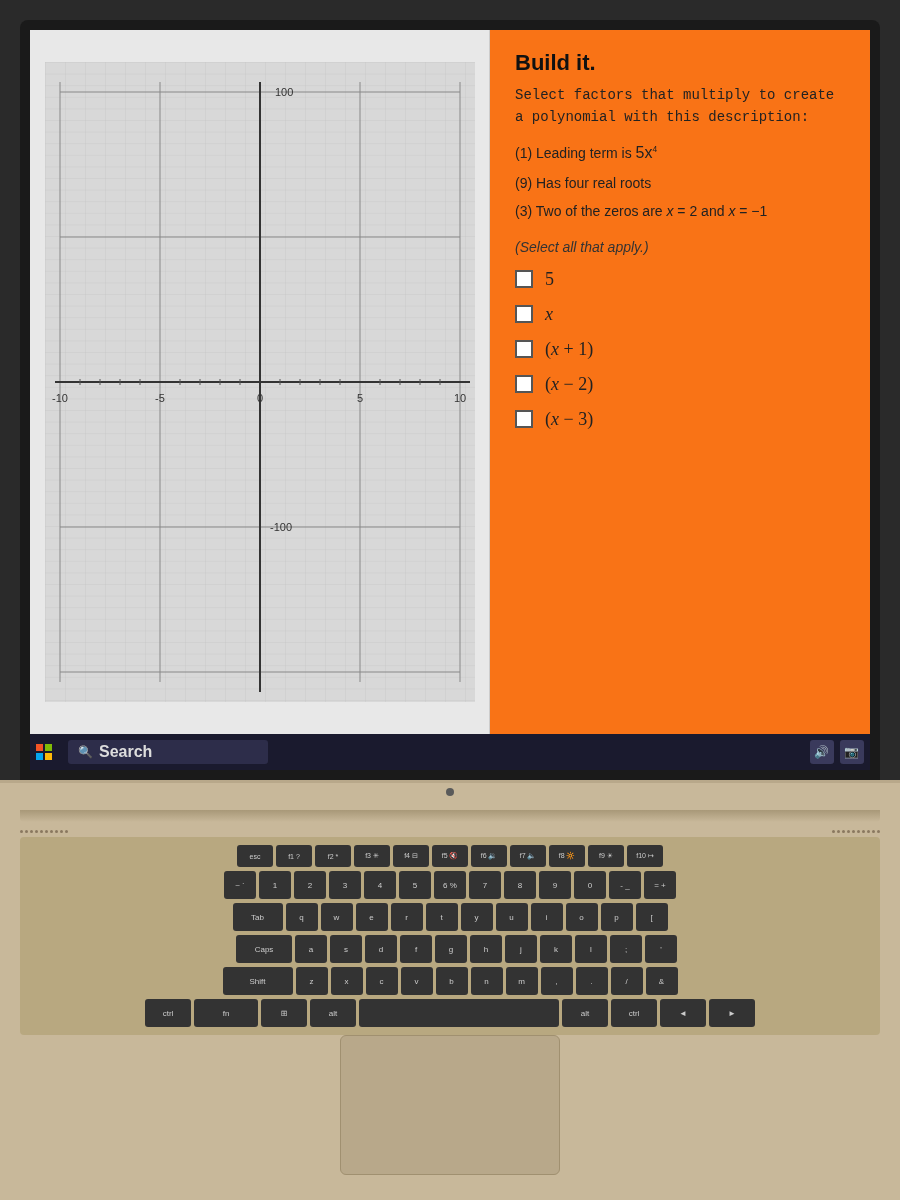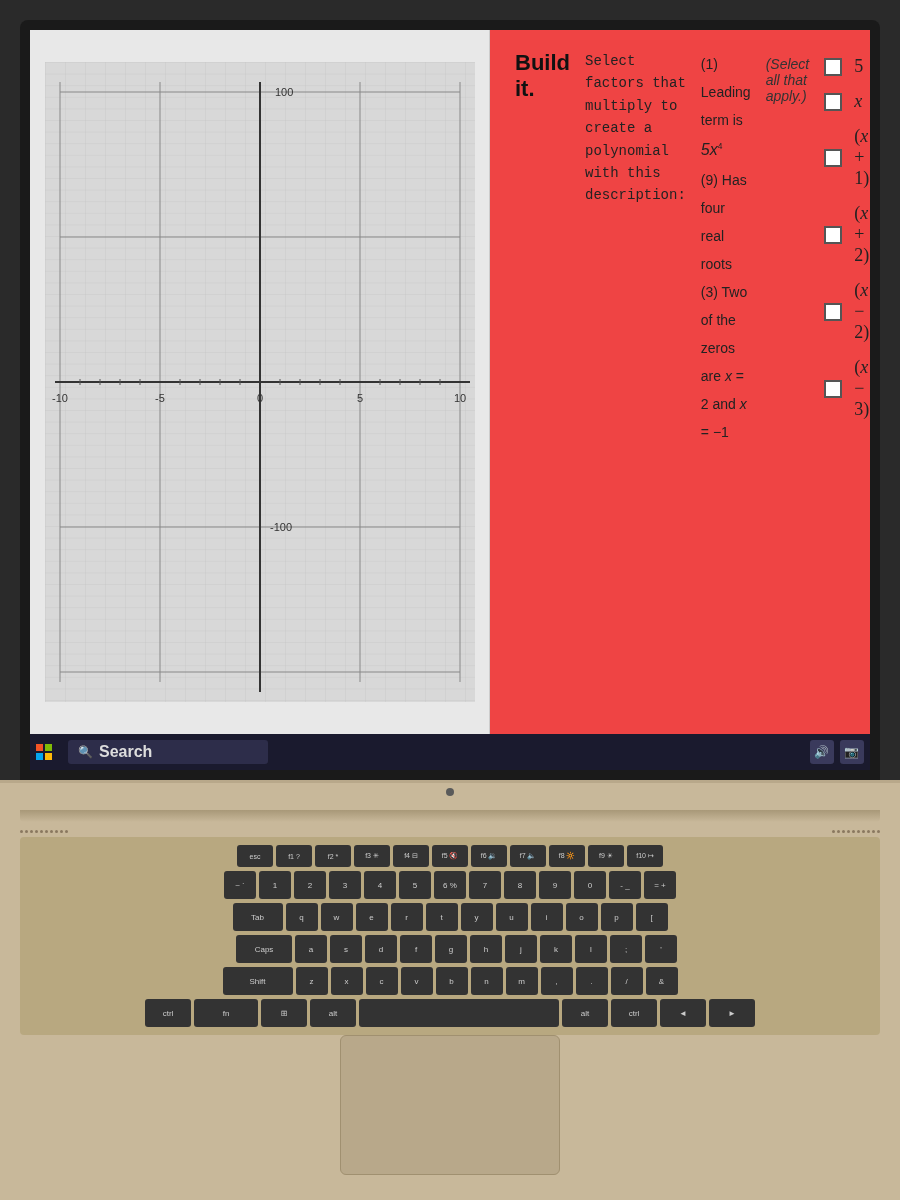--- a/index.html
+++ b/index.html
@@ -65,25 +65,25 @@
     }
 
     .graph-svg {
       width: 100%;
       height: 100%;
     }
 
     
     .problem-area {
       flex: 1;
-      background: #ef4444;
+      background: #f97316;
       padding: 20px 25px;
       display: flex;
-      flex-direction: row;
-      gap: 15px;
+      flex-direction: column;
+      gap: 8px;
       overflow-y: auto;
     }
 
     .problem-title {
       font-size: 22px;
       font-weight: bold;
       color: #111;
       font-family: Arial, sans-serif;
     }
 
@@ -394,21 +394,21 @@
       <div class="problem-area">
 
         <div class="problem-title">Build it.</div>
 
         <div class="problem-description">
           <span>Select factors that multiply to create a polynomial with this description:</span>
         </div>
 
         <div style="font-family: Arial, sans-serif; font-size: 14px; color: #222; line-height: 2;">
           <div>
-            (1) Leading term is <span style="font-style: italic; font-size: 16px;">5x</span><sup>4</sup>
+            (1) Leading term is <span style="font-size: 16px;">5x</span><sup>4</sup>
           </div>
           <div>
             (9) Has four real roots
           </div>
           <div>
             (3) Two of the zeros are <span style="font-style: italic;">x</span> = 2 and <span style="font-style: italic;">x</span> = −1
           </div>
         </div>
 
         <div class="select-label">(Select all that apply.)</div>
@@ -423,24 +423,20 @@
           <div class="option-item">
             <div class="option-checkbox"></div>
             <span class="option-text italic-math">x</span>
           </div>
 
           <div class="option-item">
             <div class="option-checkbox"></div>
             <span class="option-text">(<span style="font-style:italic">x</span> + 1)</span>
           </div>
 
-          <div class="option-item">
-            <div class="option-checkbox"></div>
-            <span class="option-text">(<span style="font-style:italic">x</span> + 2)</span>
-          </div>
 
           <div class="option-item">
             <div class="option-checkbox"></div>
             <span class="option-text">(<span style="font-style:italic">x</span> − 2)</span>
           </div>
 
           <div class="option-item">
             <div class="option-checkbox"></div>
             <span class="option-text">(<span style="font-style:italic">x</span> − 3)</span>
           </div>

